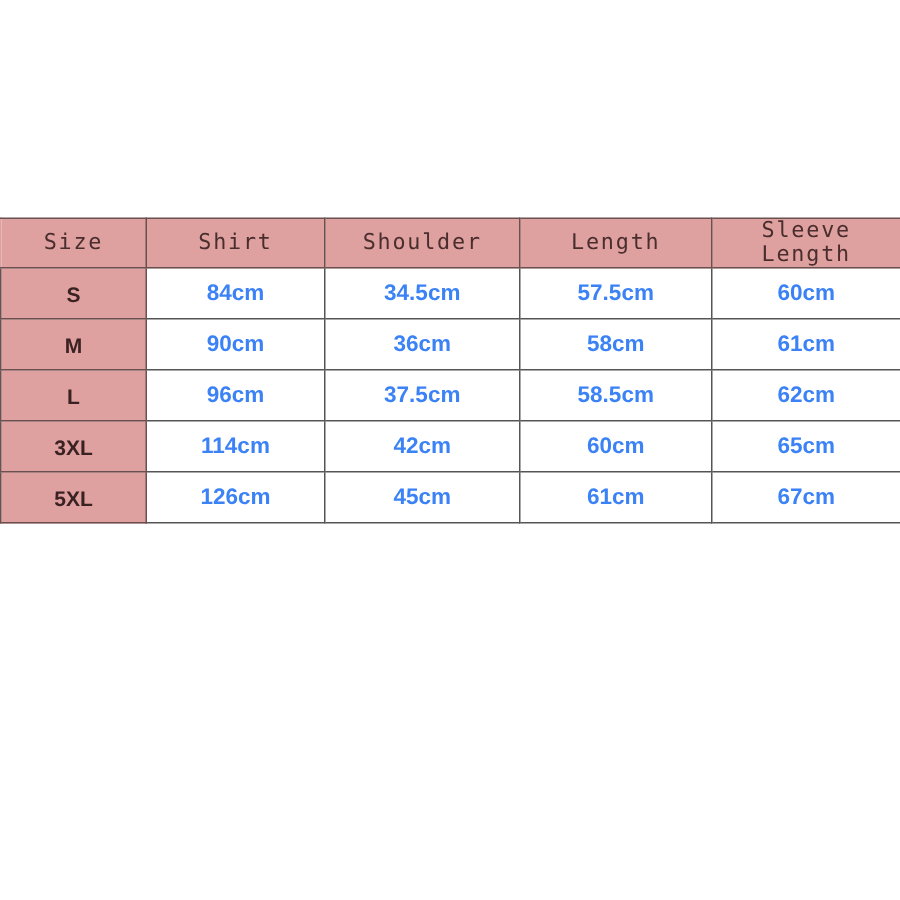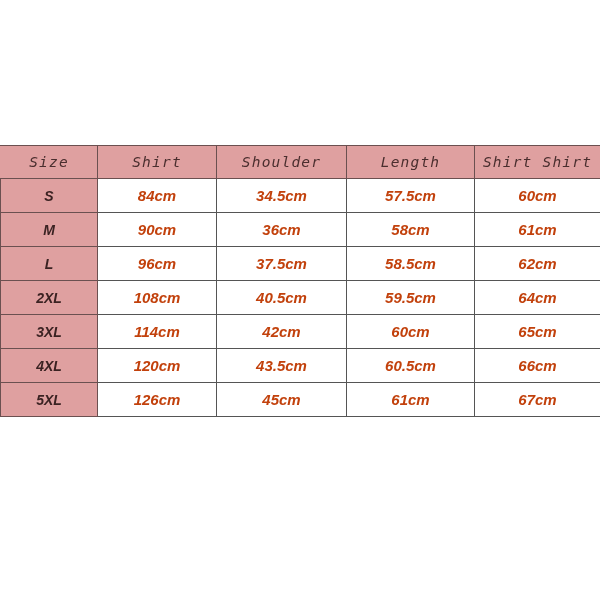--- a/index.html
+++ b/index.html
@@ -13,21 +13,20 @@
     background: #ffffff;
     font-family: "Liberation Sans", sans-serif;
     overflow: hidden;
   }
 
   .page {
     position: relative;
     width: 600px;
     height: 600px;
     background: #ffffff;
-    font-style: italic;
   }
 
   
   .size-chart-wrap {
     position: absolute;
     left: 0;
     top: 145px;
     width: 600px;
   }
 
@@ -71,21 +70,21 @@
     background: #dfa0a0;
     color: #3b2222;
     font-size: 14px;
     font-weight: 700;
     border-color: #6b5050;
   }
 
   
   table.size-chart tbody td.value-cell {
     background: #ffffff;
-    color: #c2410c;
+    color: #3b82f6;
     font-size: 15px;
     font-weight: 700;
     border-color: #555555;
   }
 
   
   table.size-chart tr > *:first-child { border-left-color: #dfa0a0; }
   table.size-chart tr > *:last-child  { border-right-color: #dfa0a0; }
   table.size-chart thead tr > *:last-child { border-right-color: #dfa0a0; }
 </style>
@@ -101,21 +100,21 @@
         <col class="c-shoulder">
         <col class="c-sleeve">
         <col class="c-length">
       </colgroup>
       <thead>
         <tr>
           <th>Size</th>
           <th>Shirt</th>
           <th>Shoulder</th>
           <th>Length</th>
-          <th>Shirt Shirt</th>
+          <th>Sleeve Length</th>
         </tr>
       </thead>
       <tbody>
         <tr>
           <th class="size-cell">S</th>
           <td class="value-cell">84cm</td>
           <td class="value-cell">34.5cm</td>
           <td class="value-cell">57.5cm</td>
           <td class="value-cell">60cm</td>
         </tr>
@@ -127,39 +126,25 @@
           <td class="value-cell">61cm</td>
         </tr>
         <tr>
           <th class="size-cell">L</th>
           <td class="value-cell">96cm</td>
           <td class="value-cell">37.5cm</td>
           <td class="value-cell">58.5cm</td>
           <td class="value-cell">62cm</td>
         </tr>
         <tr>
-          <th class="size-cell">2XL</th>
-          <td class="value-cell">108cm</td>
-          <td class="value-cell">40.5cm</td>
-          <td class="value-cell">59.5cm</td>
-          <td class="value-cell">64cm</td>
-        </tr>
-        <tr>
           <th class="size-cell">3XL</th>
           <td class="value-cell">114cm</td>
           <td class="value-cell">42cm</td>
           <td class="value-cell">60cm</td>
           <td class="value-cell">65cm</td>
-        </tr>
-        <tr>
-          <th class="size-cell">4XL</th>
-          <td class="value-cell">120cm</td>
-          <td class="value-cell">43.5cm</td>
-          <td class="value-cell">60.5cm</td>
-          <td class="value-cell">66cm</td>
         </tr>
         <tr>
           <th class="size-cell">5XL</th>
           <td class="value-cell">126cm</td>
           <td class="value-cell">45cm</td>
           <td class="value-cell">61cm</td>
           <td class="value-cell">67cm</td>
         </tr>
       </tbody>
     </table>

